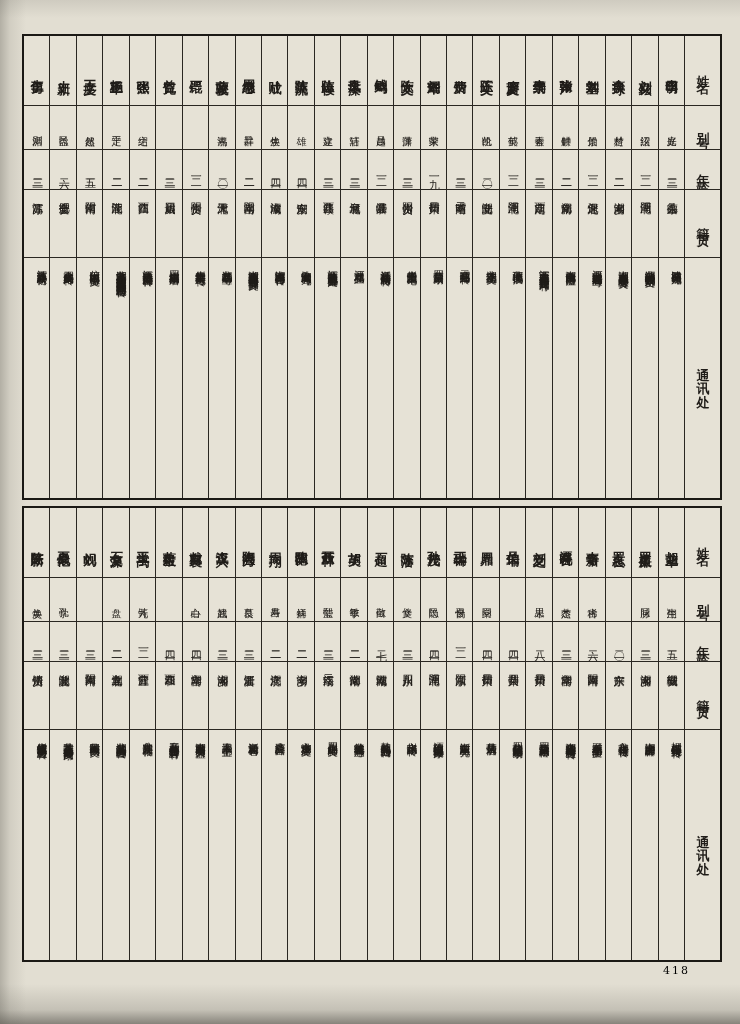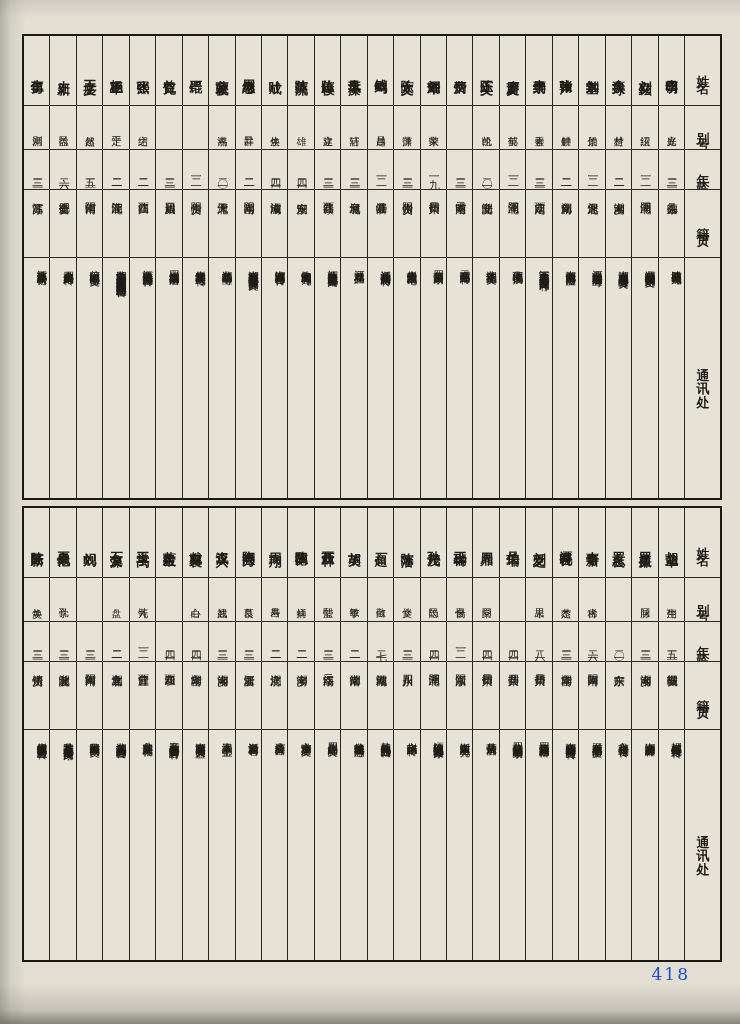--- a/index.html
+++ b/index.html
@@ -46,21 +46,21 @@
          justify-content:center;align-items:center;}
   .c-native{height:68px;font-size:11px;line-height:22px;
             justify-content:flex-start;align-items:center;padding-top:4px;}
   .c-addr{flex:1 1 auto;font-size:10.5px;line-height:12.5px;
           padding:4px 1px 2px 1px;letter-spacing:0.5px;}
   .header-col .cell{font-weight:bold;justify-content:center;align-items:center;
                     font-size:13px;line-height:26px;letter-spacing:6px;padding:0;}
   .header-col .c-addr{flex:1 1 auto;font-size:13px;letter-spacing:14px;}
   .page-number{
     position:absolute;right:50px;top:964px;
-    font-size:17px;color:#1d4ed8;letter-spacing:2px;
+    font-size:11px;color:#000000;letter-spacing:2px;
     font-family:"DejaVu Serif",serif;
   }
 </style>
 </head>
 <body>
 
 <div class="paper"></div>
 
 <div class="dtable" id="block-top">
   <div class="col person">

